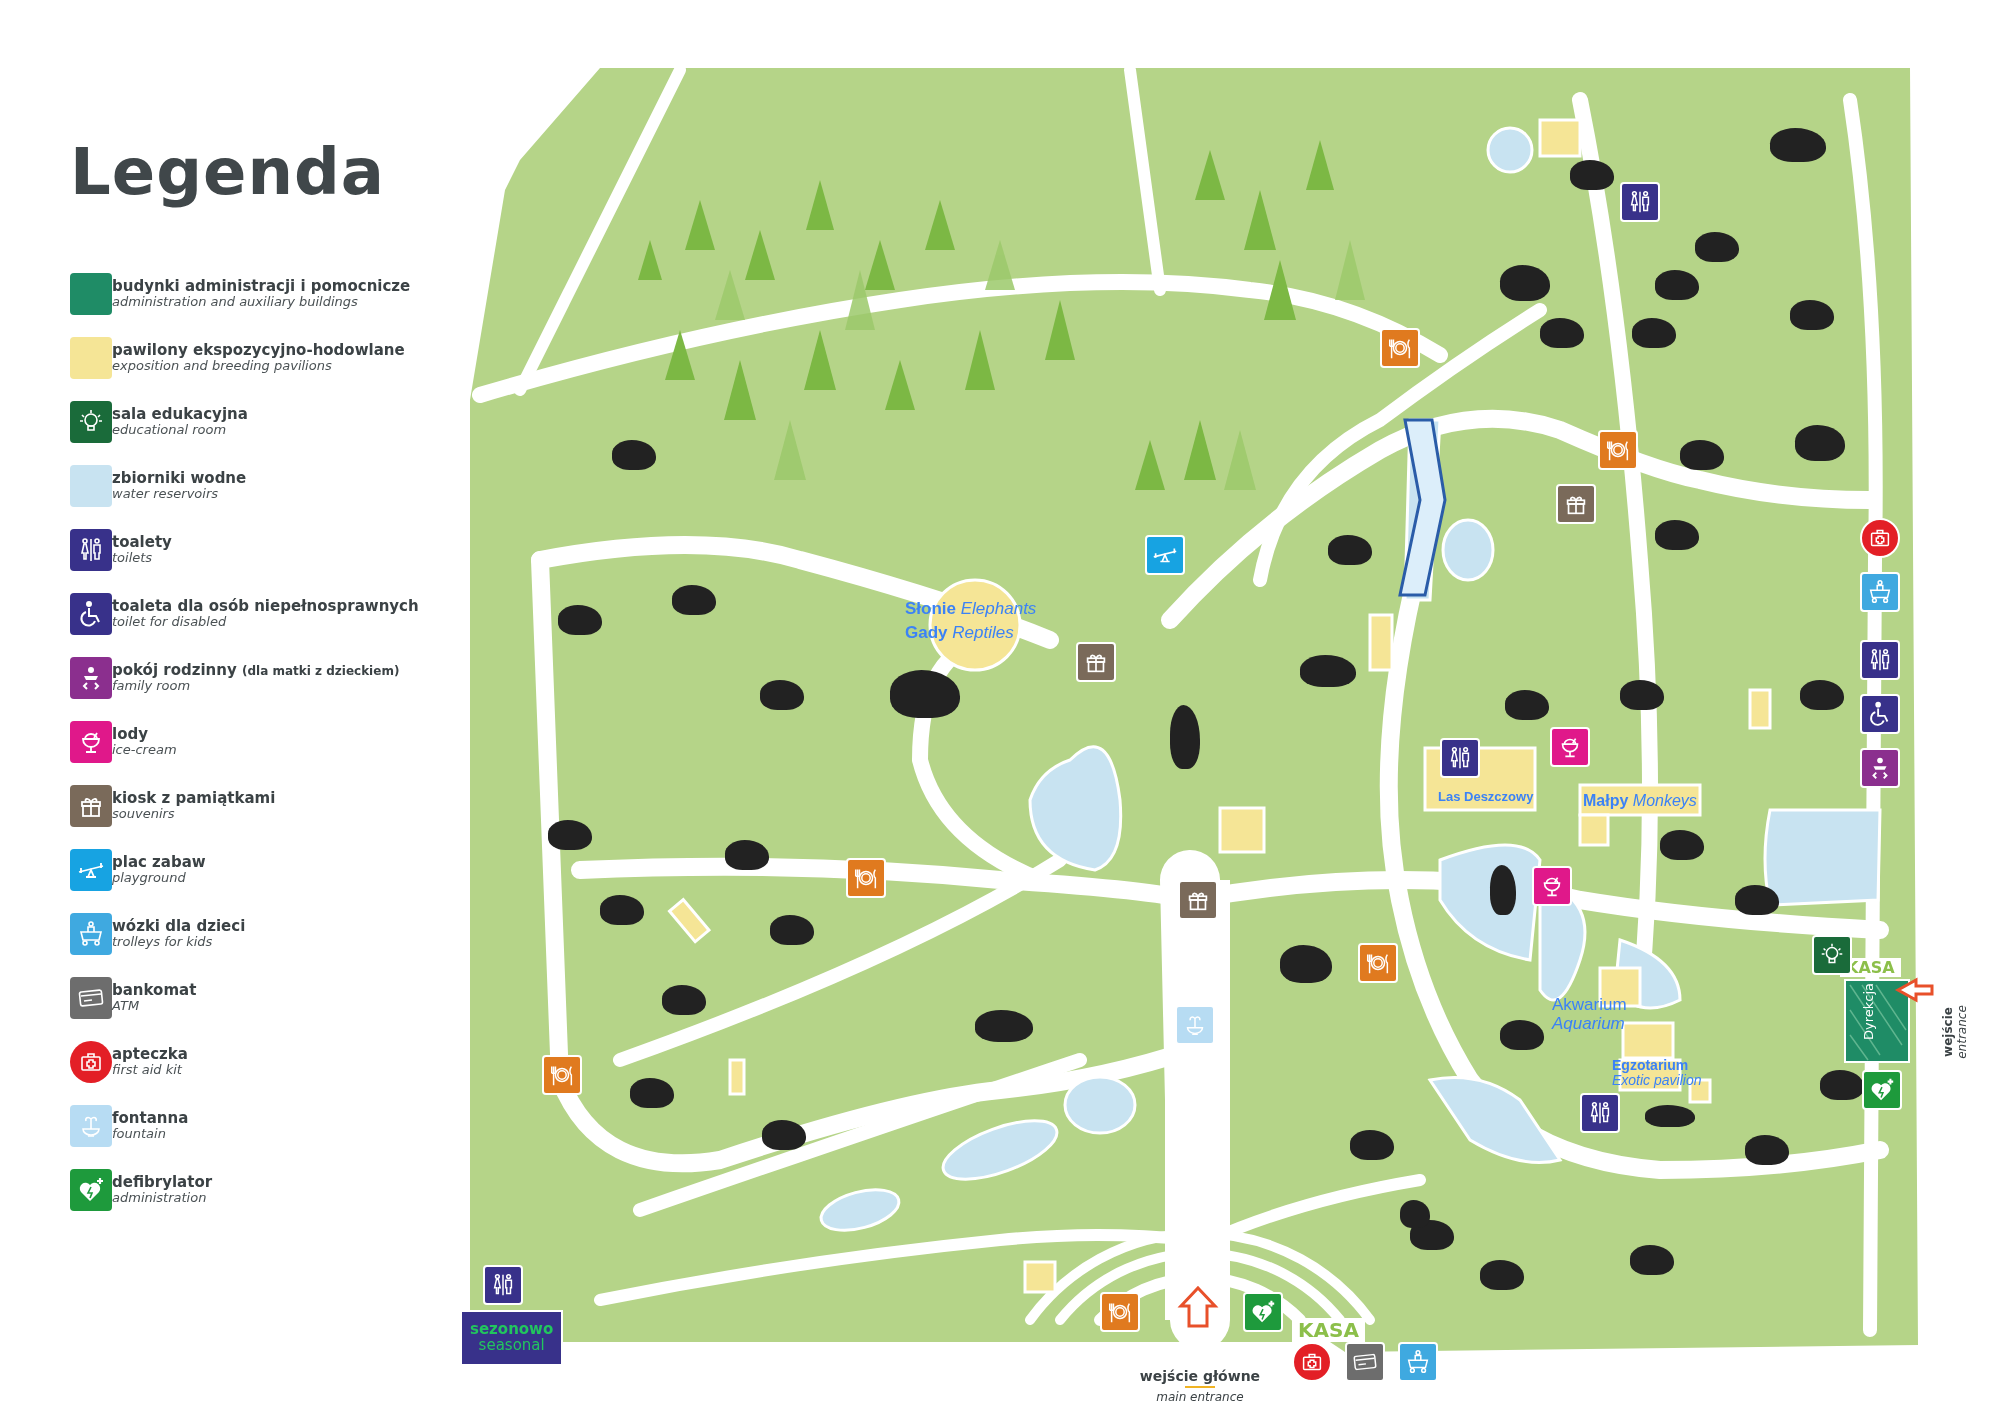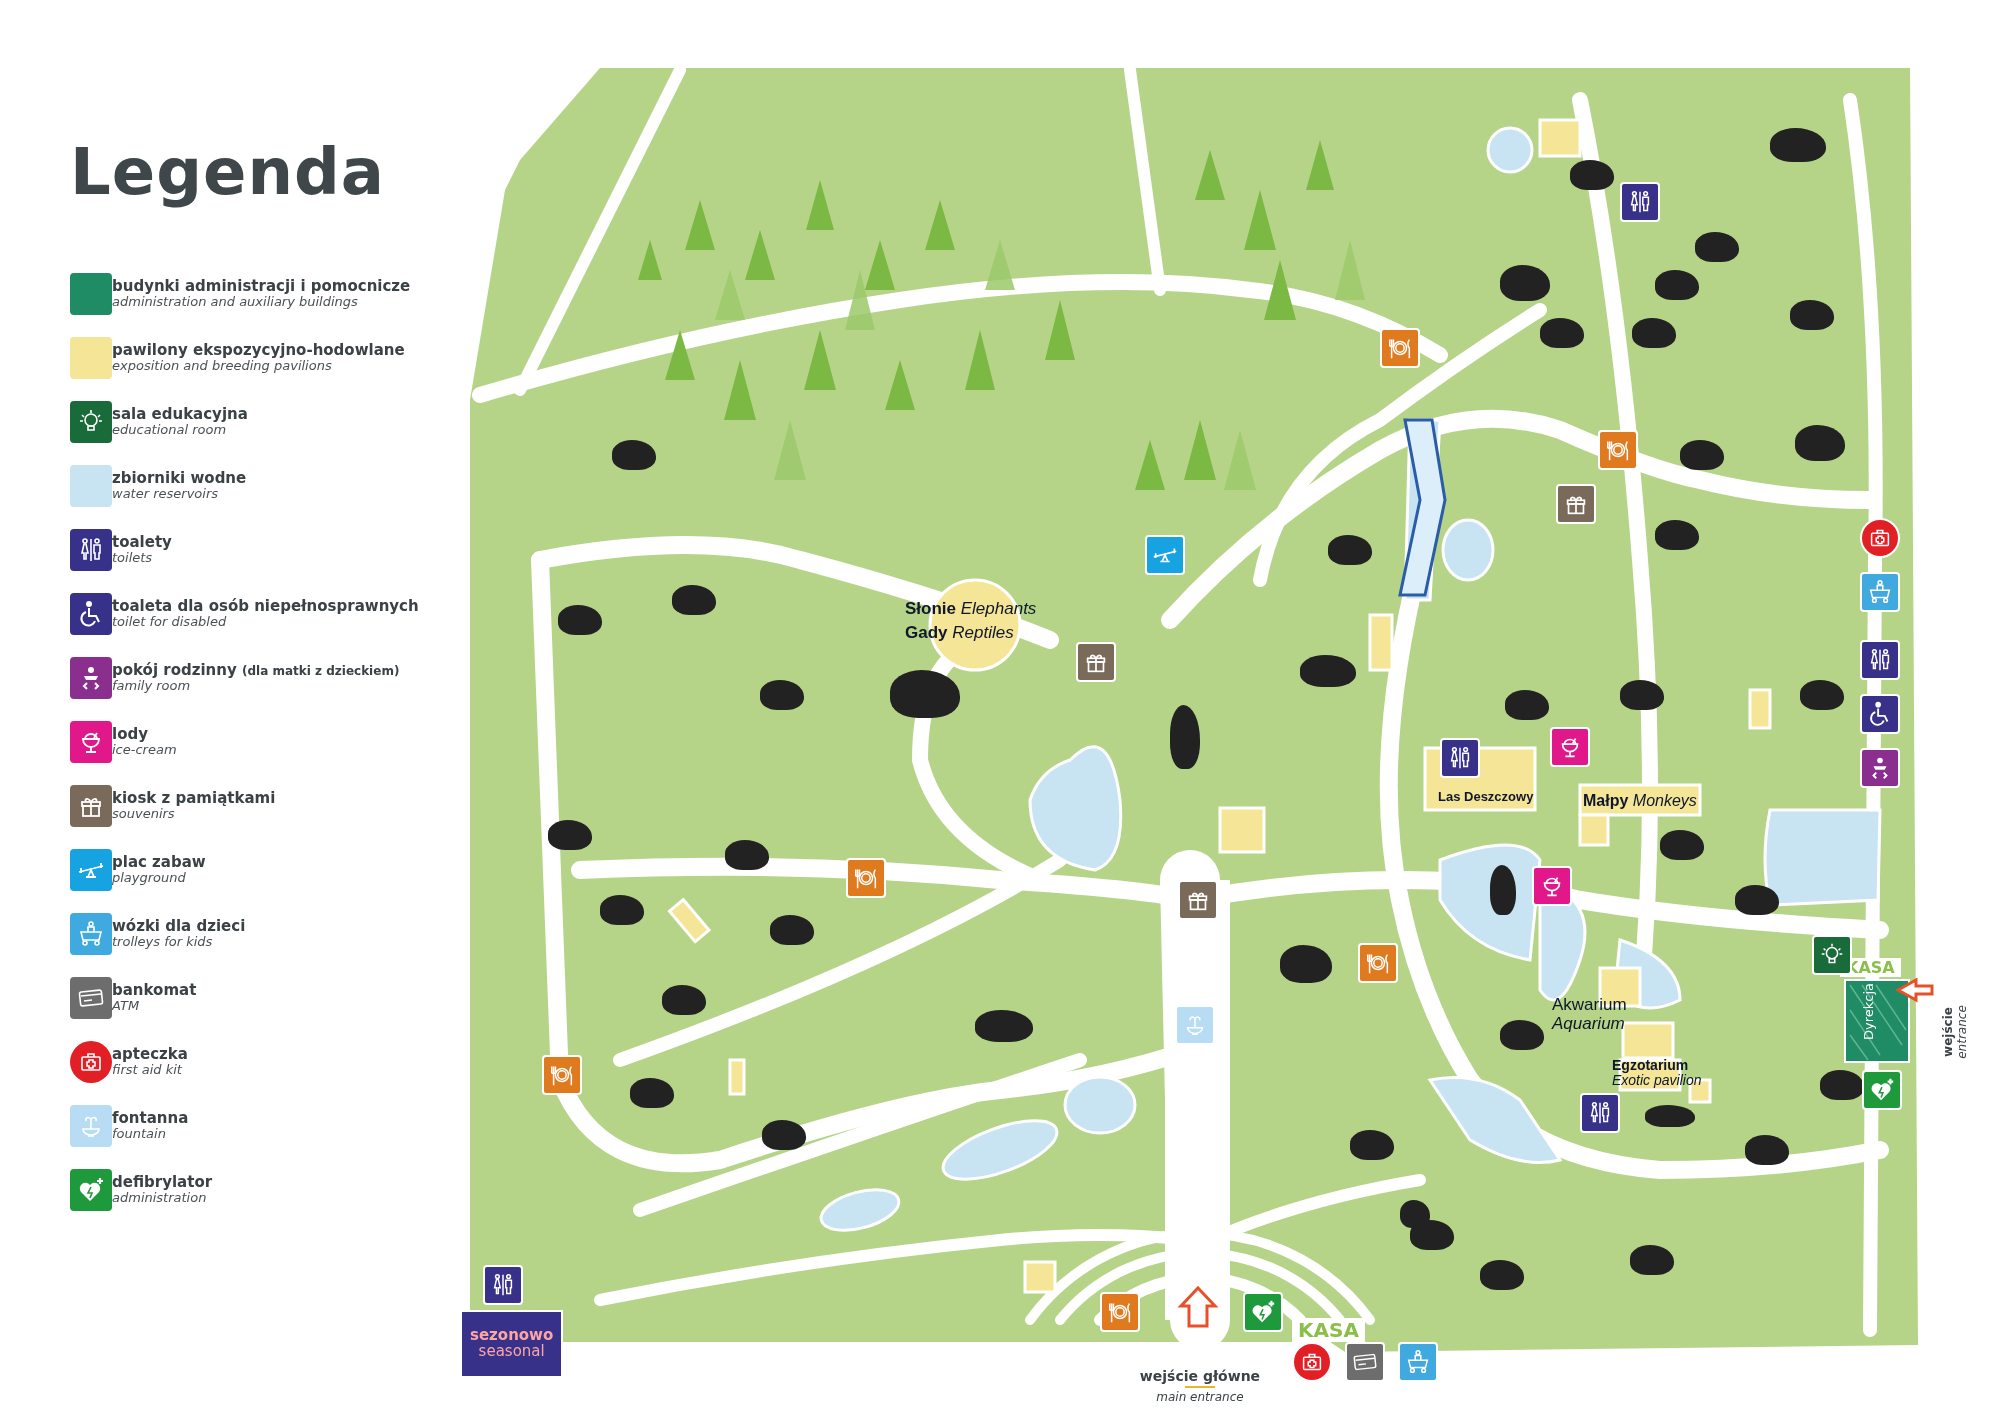--- a/index.html
+++ b/index.html
@@ -13,27 +13,27 @@
   .legend-text{line-height:1.15;}
   .legend-pl{font-weight:bold;font-size:15px;color:#3b4245;}
   .legend-pl small{font-size:12px;}
   .legend-en{font-style:italic;font-size:13px;color:#4a5154;}
 
   .map{position:absolute;left:0;top:0;width:2000px;height:1420px;}
   .map svg.base{position:absolute;left:0;top:0;}
   .poi{position:absolute;width:40px;height:40px;border-radius:4px;border:2px solid #fff;display:flex;align-items:center;justify-content:center;box-sizing:border-box;}
   .poi svg{width:28px;height:28px;}
   .poi.round{border-radius:50%;}
-  .label{position:absolute;font-family:"Liberation Sans",sans-serif;color:#0f172a;white-space:nowrap;line-height:1.1;}
+  .label{position:absolute;font-family:"Liberation Sans",sans-serif;color:#3b82f6;white-space:nowrap;line-height:1.1;}
   .label b{font-weight:bold;}
   .label i{font-style:italic;font-weight:normal;}
   .animal{position:absolute;width:44px;height:30px;background:#222;border-radius:45% 55% 40% 40%;}
   .kasa{position:absolute;font-family:"DejaVu Sans",sans-serif;font-weight:bold;color:#8cbf4a;background:#fff;padding:0 6px;}
   .entrance-text{position:absolute;text-align:center;font-family:"DejaVu Sans",sans-serif;margin-top:23px;}
-  .badge-seasonal{position:absolute;background:#38318a;color:#fca5a5;border:2px solid #fff;text-align:center;font-size:15px;line-height:1.05;padding:16px 8px;}
+  .badge-seasonal{position:absolute;background:#38318a;color:#22c55e;border:2px solid #fff;text-align:center;font-size:15px;line-height:1.05;padding:10px 8px;}
 </style>
 </head>
 <body>
 
 <div class="legend">
   <div class="legend-title">Legenda</div>
 
   <div class="legend-item">
     <div class="legend-swatch" style="background:#1f8c66"></div>
     <div class="legend-text">

